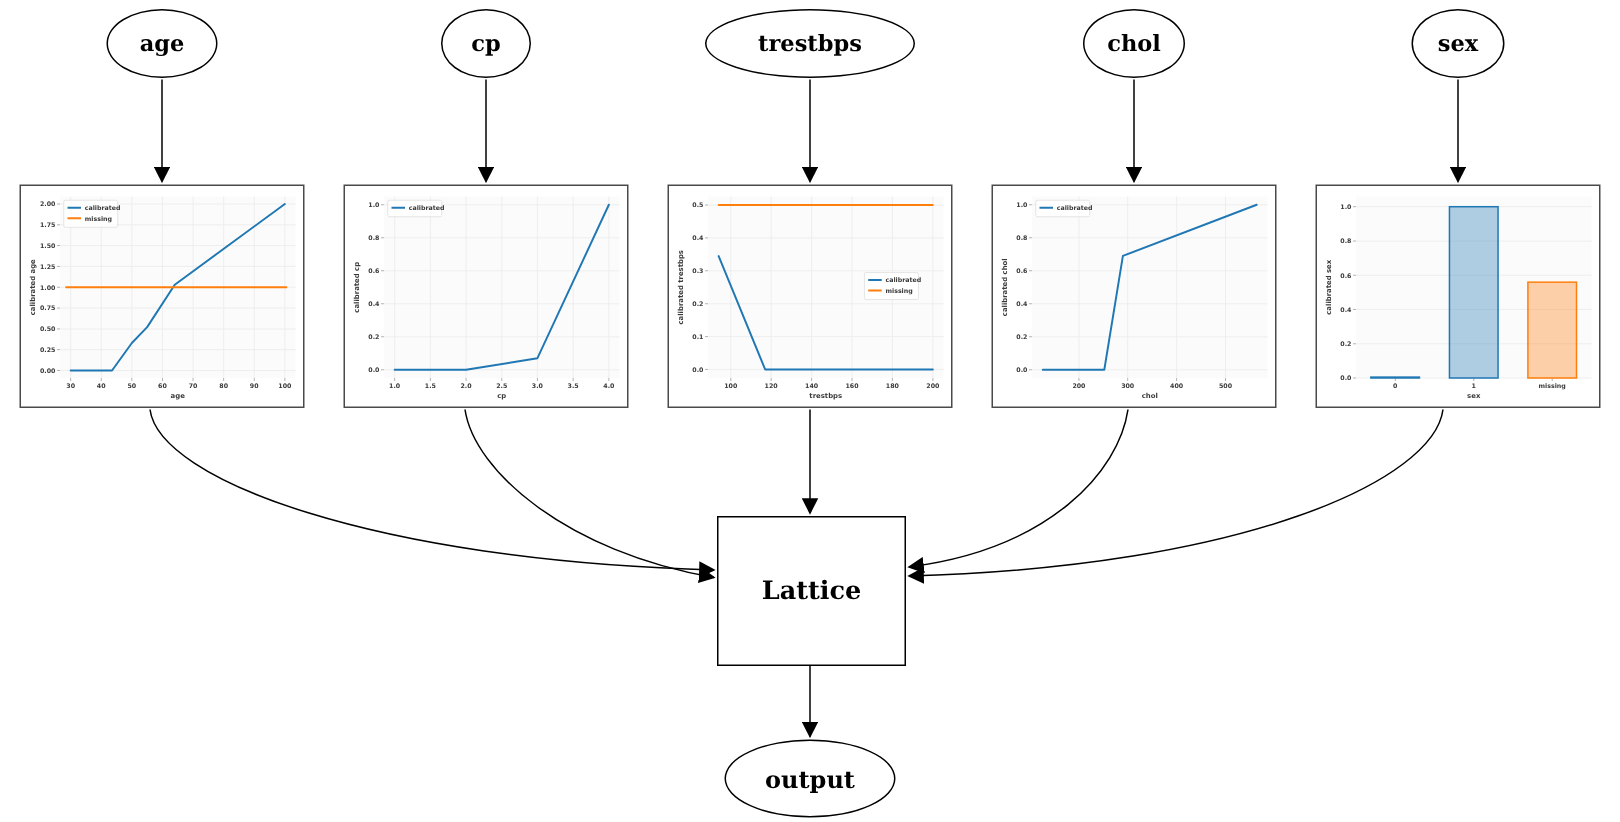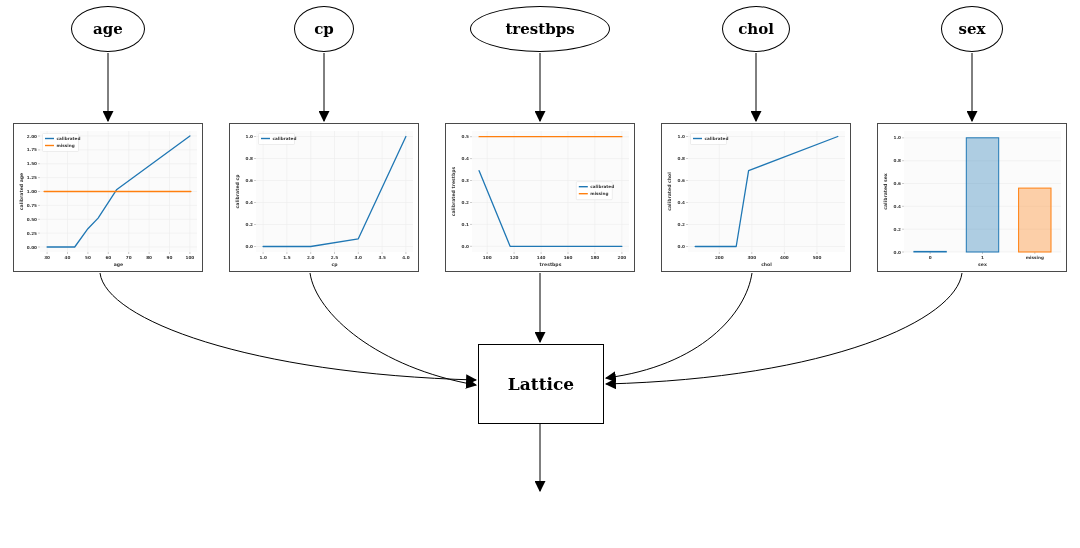--- a/index.html
+++ b/index.html
@@ -299,18 +299,21 @@
         <text x="104.5" y="134.5" font-family="&quot;DejaVu Sans&quot;, sans-serif" font-size="4.2" fill="#3a3a3a" text-anchor="middle">1</text>
         <rect x="88.3" y="13.8" width="32.4" height="114.2" fill="rgba(31,119,180,0.35)" stroke="#1f77b4" stroke-width="1"></rect>
         <line x1="156.8" y1="128.0" x2="156.8" y2="130.0" stroke="#9a9a9a" stroke-width="0.5"></line>
         <text x="156.8" y="134.5" font-family="&quot;DejaVu Sans&quot;, sans-serif" font-size="4.2" fill="#3a3a3a" text-anchor="middle">missing</text>
         <rect x="140.6" y="64.1" width="32.4" height="63.9" fill="rgba(255,127,14,0.35)" stroke="#ff7f0e" stroke-width="1"></rect>
         <text x="104.5" y="141.5" font-family="&quot;DejaVu Sans&quot;, sans-serif" font-size="4.6" fill="#3a3a3a" text-anchor="middle">sex</text>
         <text x="9" y="67.5" font-family="&quot;DejaVu Sans&quot;, sans-serif" font-size="4.6" fill="#3a3a3a" text-anchor="middle" transform="rotate(-90 9 67.5)">calibrated sex</text>
       </svg>
   </div>
 
-  <div class="node rect-node" style="left:478px;top:344px;width:126px;height:80px;font-size:17px;">
+  <div class="node rect-node" style="left:478px;top:344px;width:126px;height:100px;font-size:17px;">
     <span>Lattice</span>
   </div>
 
+  <div class="node ellipse" style="left:483px;top:493px;width:114px;height:52px;font-size:16px;">
+    <span>output</span>
+  </div>
 
 </div>
 
 </body></html>

